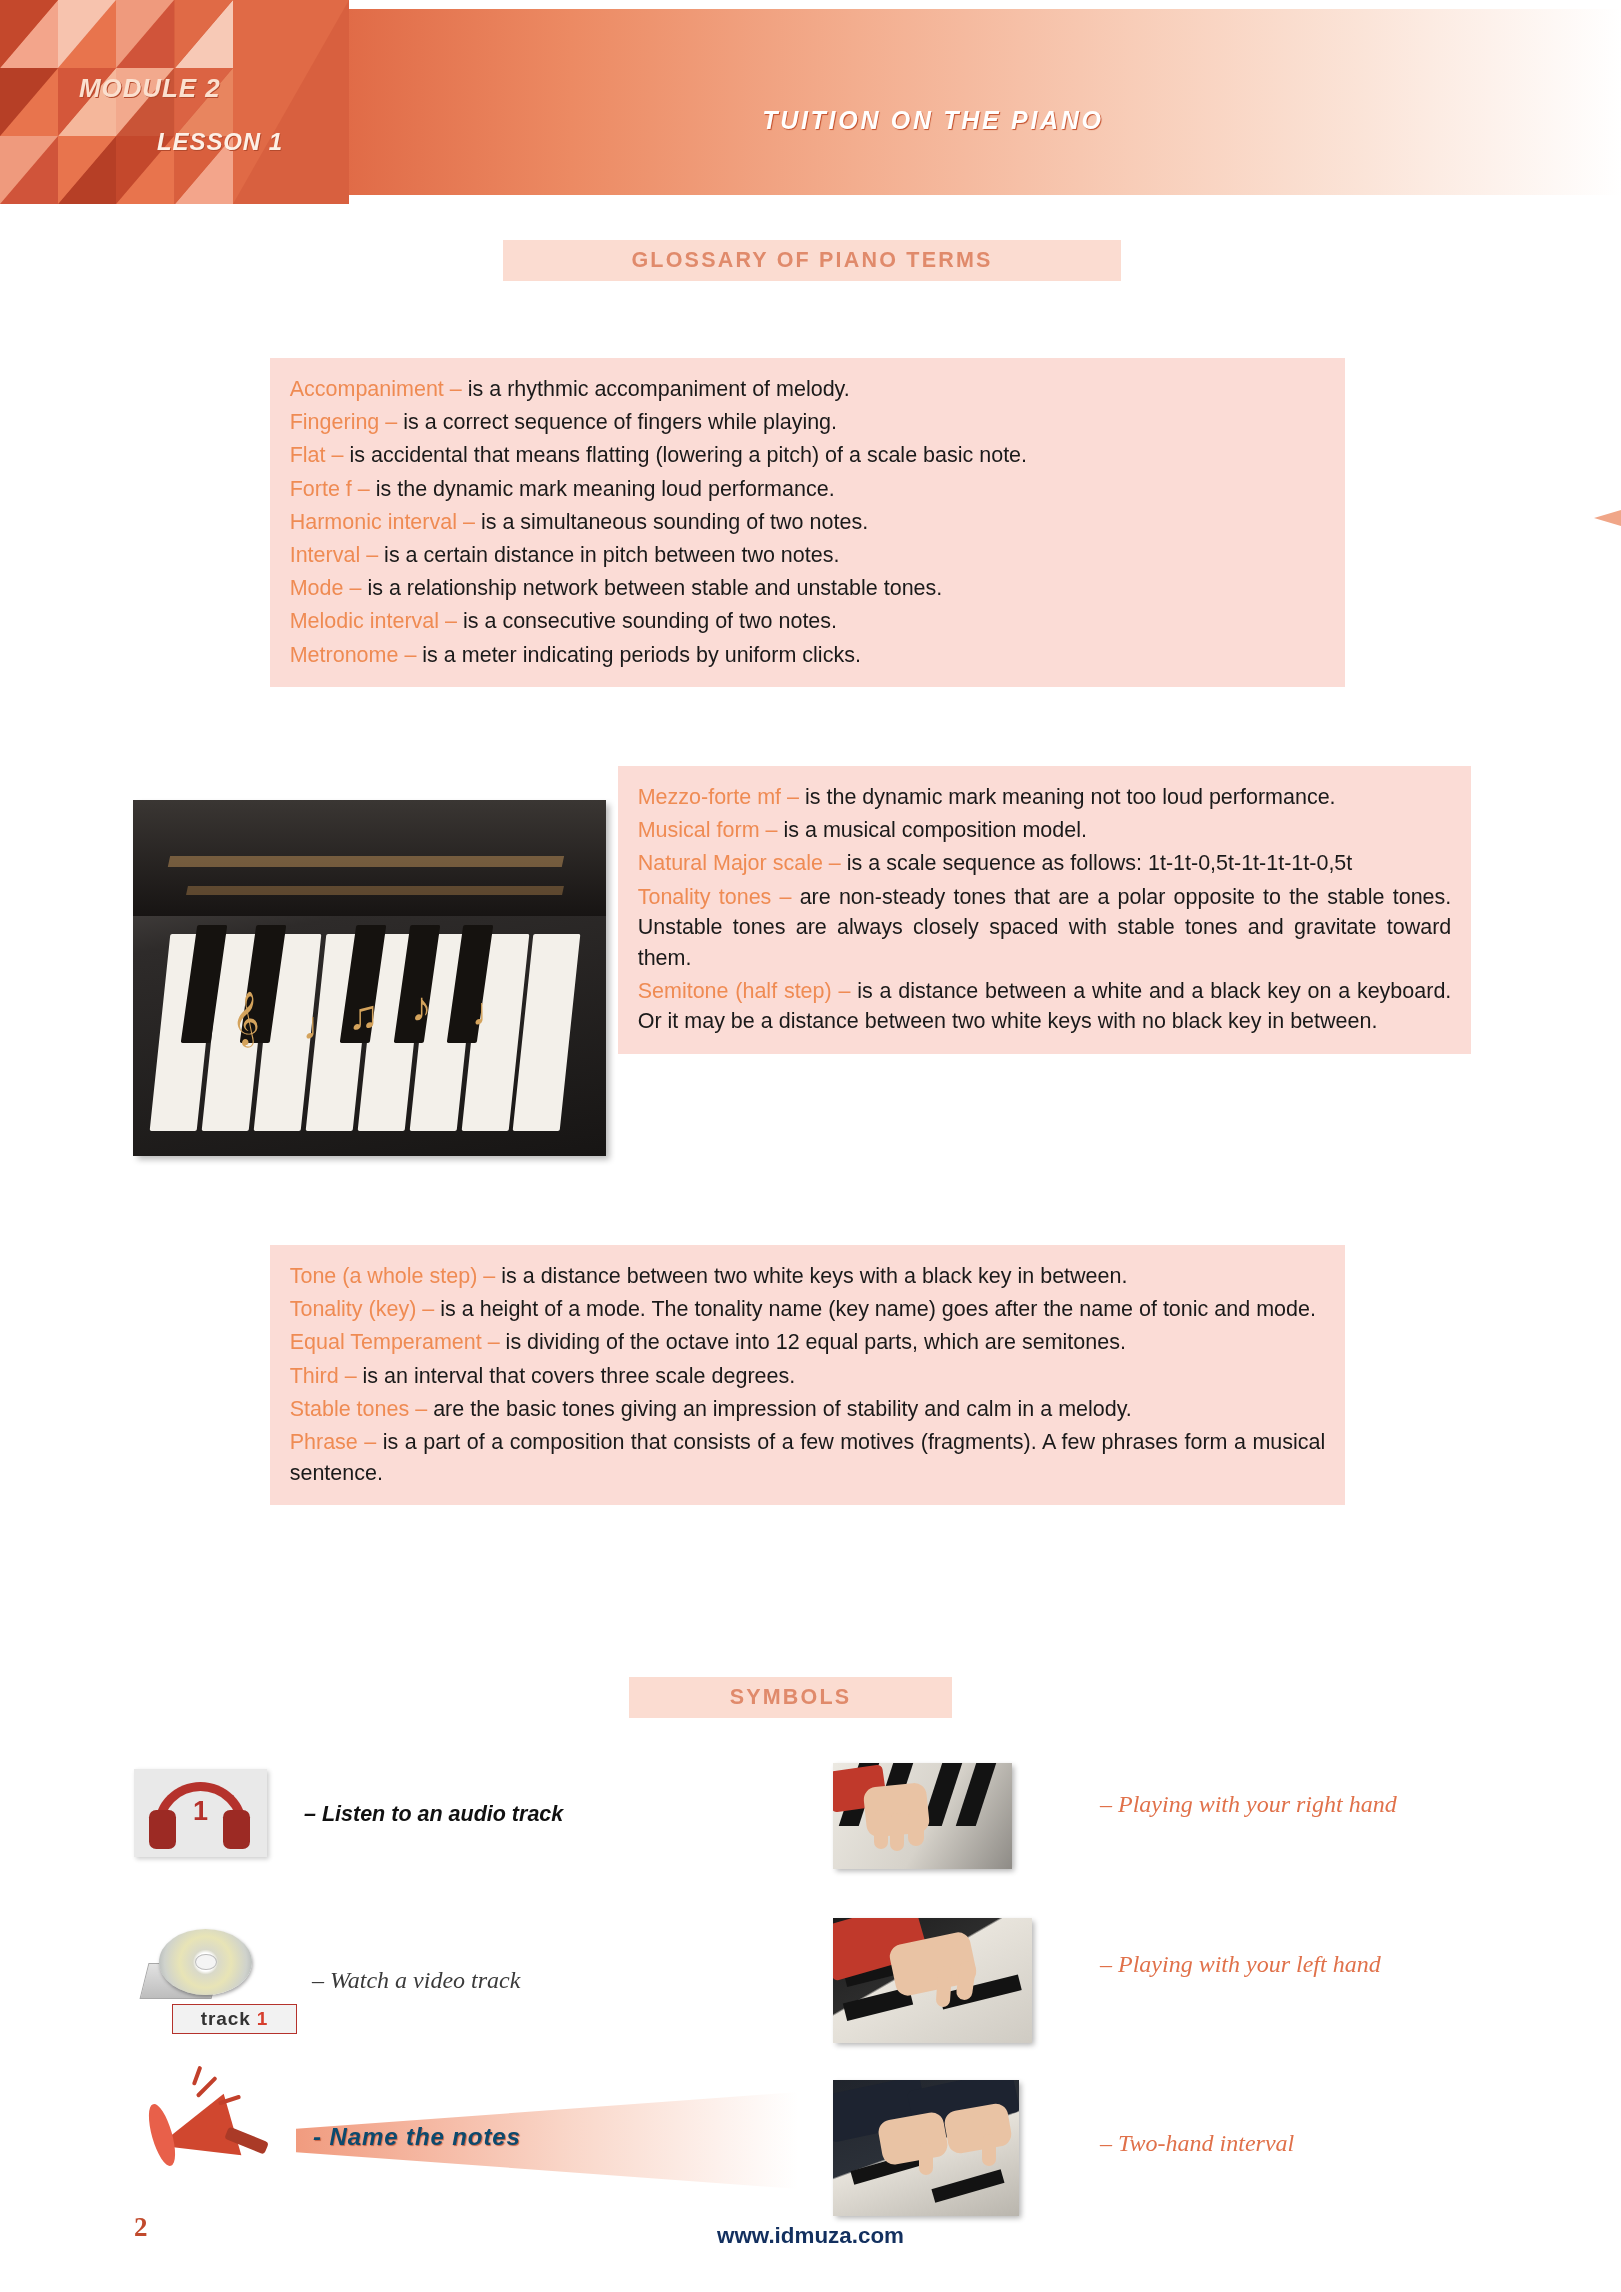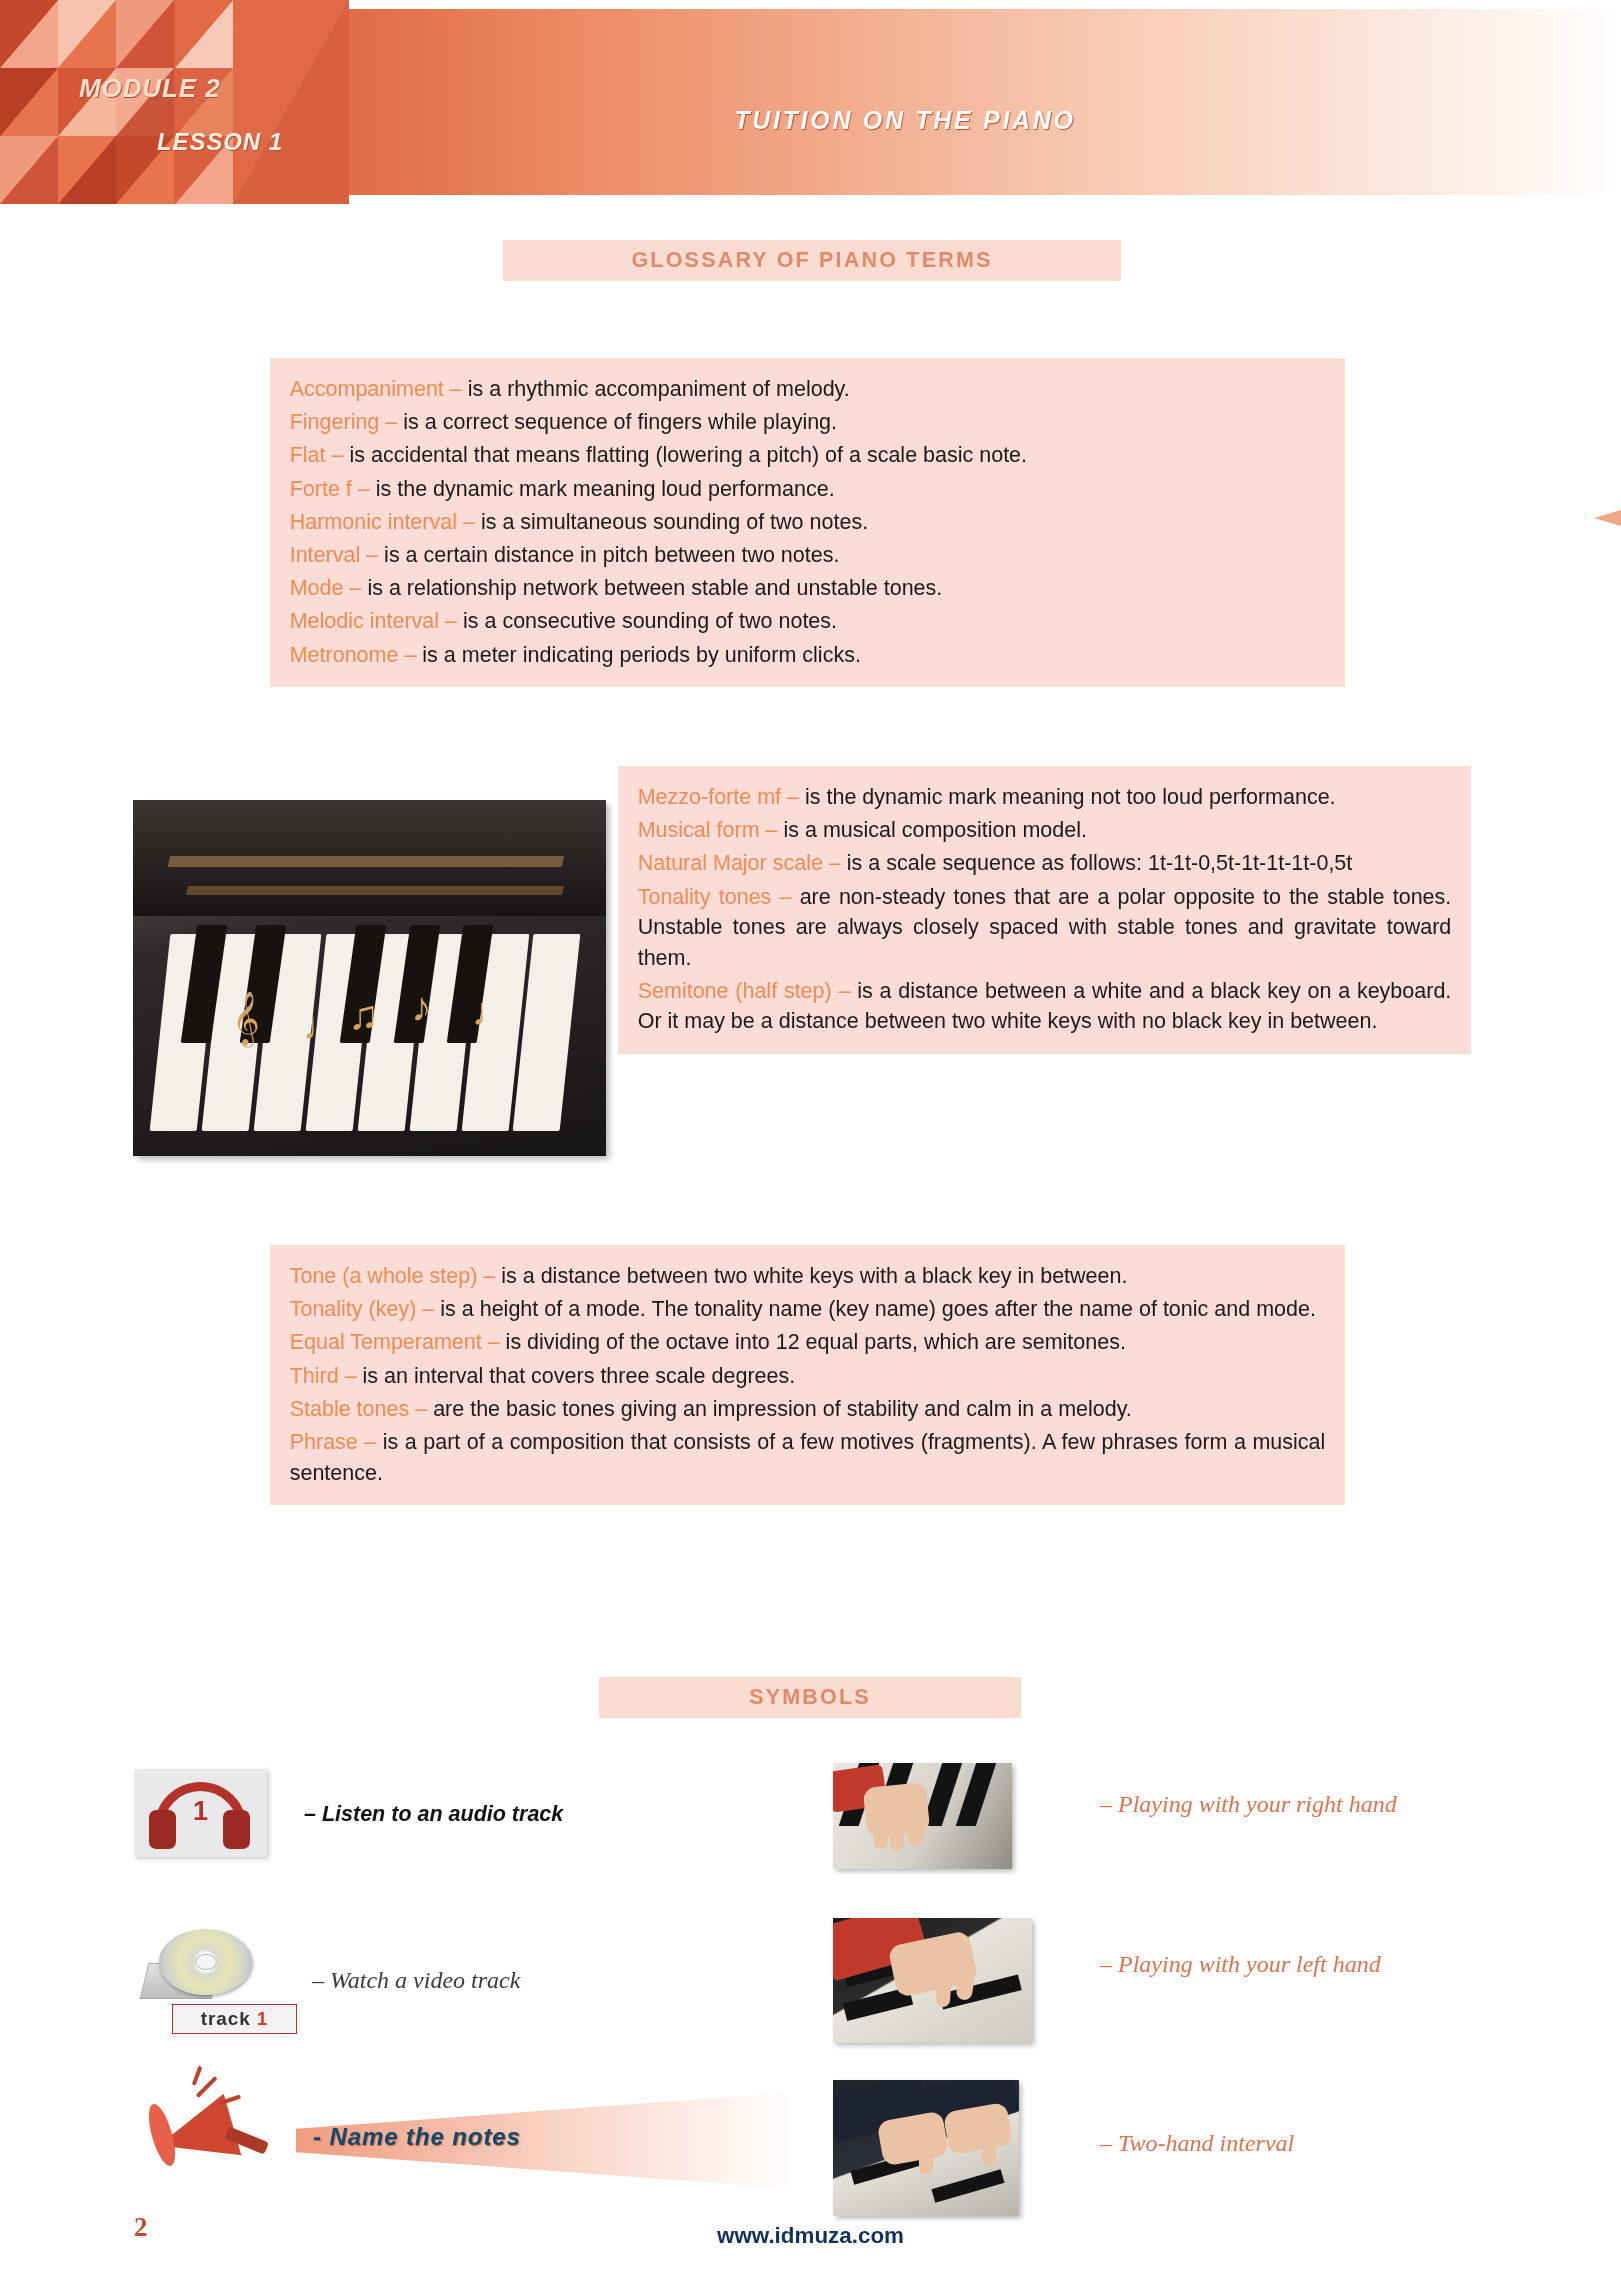--- a/index.html
+++ b/index.html
@@ -53,21 +53,21 @@
     font-size: 24px;
     font-style: italic;
     font-weight: bold;
     color: #fdf0e6;
     letter-spacing: 0.9px;
     text-shadow: 0.9px 0.9px 0 #b34a2d;
     z-index: 5;
   }
   .header-title {
     position: absolute;
-    left: 502px; top: 106px;
+    left: 530px; top: 106px;
     width: 806px;
     text-align: center;
     font-size: 25px;
     font-weight: bold;
     font-style: italic;
     color: #ffffff;
     letter-spacing: 2.7px;
     text-shadow: 0.9px 0.9px 0.9px #c4502c;
     z-index: 5;
   }
@@ -86,21 +86,21 @@
     background: #fbdcd1;
     text-align: center;
     font-size: 21.5px;
     font-weight: bold;
     letter-spacing: 2.2px;
     color: #e08a6b;
     line-height: 41px;
     height: 41px;
   }
   #glossary-bar { left: 503px; top: 240px; width: 618px; }
-  #symbols-bar  { left: 599px; top: 1677px; width: 422px; }
+  #symbols-bar  { left: 629px; top: 1677px; width: 323px; }
 
   
   .glossary-block {
     position: absolute;
     background: #fbdcd6;
     padding: 16px 19.7px 14.3px 19.7px;
     font-size: 21.5px;
     line-height: 1.42;
     color: #1a1a1a;
   }

